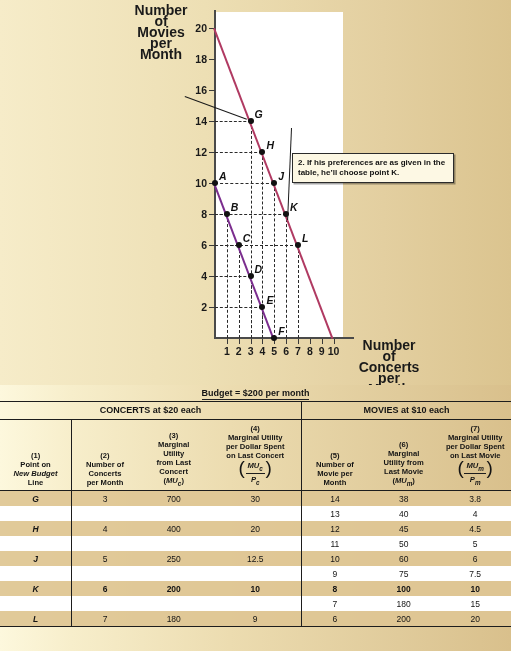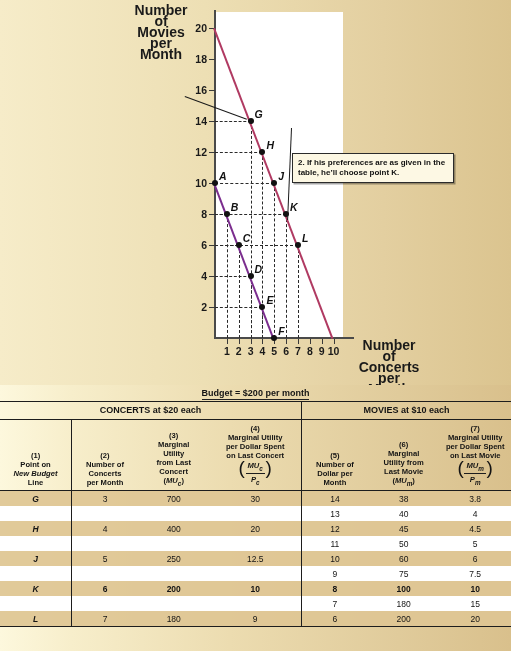--- a/index.html
+++ b/index.html
@@ -219,21 +219,21 @@
             <div>Concert</div>
       <div>(<i>MU<sub>c</sub></i>)</div>
     </td>
     <td style="width:18%">
       <div class="num">(4)</div><div>Marginal Utility</div><div>per Dollar Spent</div><div>on Last Concert</div>
       <div class="frac"><span class="par pl">(</span><b>MU<sub>c</sub></b><u>P<sub>c</sub></u><span class="par pr">)</span></div>
     </td>
     <td style="width:13%" class="vsep">
       <div class="num">(5)</div>
             <div>Number of</div>
-            <div>Dollar per</div>
+            <div>Movie per</div>
             <div>Month</div>
     </td>
     <td style="width:14%">
       <div class="num">(6)</div>
             <div>Marginal</div>
             <div>Utility from</div>
             <div>Last Movie</div>
       <div>(<i>MU<sub>m</sub></i>)</div>
     </td>
     <td style="width:18%">

